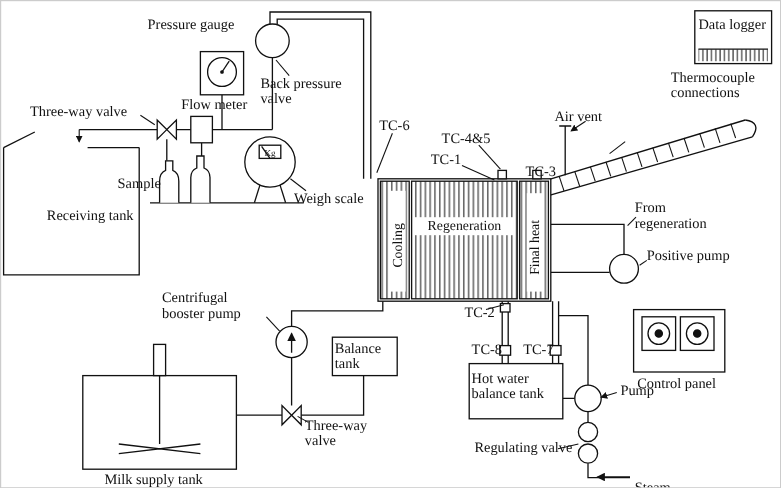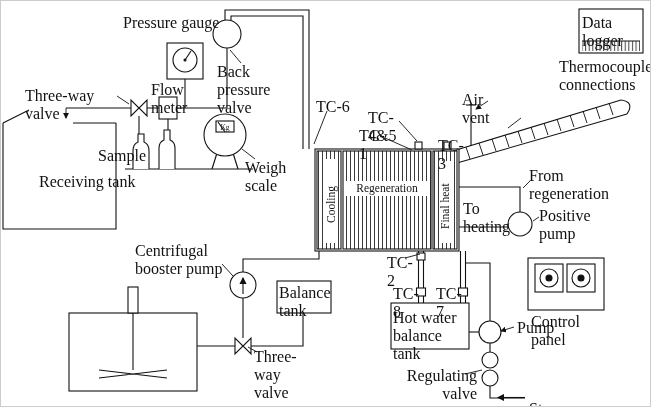--- a/index.html
+++ b/index.html
@@ -2,21 +2,21 @@
 <html><head>
 <meta charset="utf-8">
 <style>
   html,body{margin:0;padding:0;background:#fff;}
   .stage{
     position:relative;width:651px;height:407px;background:#fff;
     font-family:"Liberation Serif", serif;color:#111;overflow:hidden;
     border:1px solid #ccc;box-sizing:border-box;
   }
   .stage svg{position:absolute;left:0;top:0;width:651px;height:407px;}
-  .lbl{position:absolute;font-size:16px;line-height:1.12;text-align:left;}
+  .lbl{position:absolute;font-size:12px;line-height:1.12;text-align:left;}
   .c{text-align:left;}
   .sm{font-size:11px;}
   svg text{font-family:"Liberation Serif", serif;font-size:11.5px;fill:#111;stroke:none;}
 </style>
 </head>
 <body>
 
 <div class="stage">
 
 <svg viewBox="0 0 651 407">
@@ -206,28 +206,28 @@
 <div class="lbl" style="left:97px;top:146px;width:50px;">Sample</div>
 <div class="lbl" style="left:38px;top:172px;width:100px;">Receiving tank</div>
 <div class="lbl" style="left:244px;top:158px;width:72px;">Weigh scale</div>
 <div class="lbl" style="left:315px;top:97px;width:34px;">TC-6</div>
 <div class="lbl" style="left:367px;top:108px;width:48px;">TC-4&amp;5</div>
 <div class="lbl" style="left:358px;top:126px;width:32px;">TC-1</div>
 <div class="lbl" style="left:437px;top:136px;width:32px;">TC-3</div>
 <div class="lbl" style="left:461px;top:90px;width:52px;">Air vent</div>
 <div class="lbl" style="left:528px;top:166px;width:80px;">From regeneration</div>
 <div class="lbl" style="left:538px;top:206px;width:85px;">Positive pump</div>
-<div class="lbl c" style="left:462px;top:199px;width:46px;">To heating</div>
 <div class="lbl" style="left:386px;top:253px;width:32px;">TC-2</div>
 <div class="lbl" style="left:392px;top:284px;width:30px;">TC-8</div>
 <div class="lbl" style="left:435px;top:284px;width:30px;">TC-7</div>
 <div class="lbl c" style="left:392px;top:308px;width:74px;">Hot water balance tank</div>
 <div class="lbl" style="left:516px;top:318px;width:40px;">Pump</div>
 <div class="lbl" style="left:384px;top:366px;width:92px;text-align:right;">Regulating valve</div>
 <div class="lbl" style="left:528px;top:389px;width:42px;margin-top:10px;">Steam</div>
 <div class="lbl" style="left:530px;top:312px;width:80px;">Control panel</div>
 <div class="lbl c" style="left:581px;top:13px;width:58px;">Data logger</div>
 <div class="lbl c" style="left:558px;top:57px;width:96px;">Thermocouple connections</div>
 <div class="lbl c" style="left:134px;top:241px;width:90px;">Centrifugal booster pump</div>
 <div class="lbl c" style="left:278px;top:283px;width:50px;">Balance tank</div>
+<div class="lbl" style="left:86px;top:392px;width:112px;">Milk supply tank</div>
 <div class="lbl" style="left:253px;top:347px;width:62px;">Three-way valve</div>
 
 </div>
 
 </body></html>

